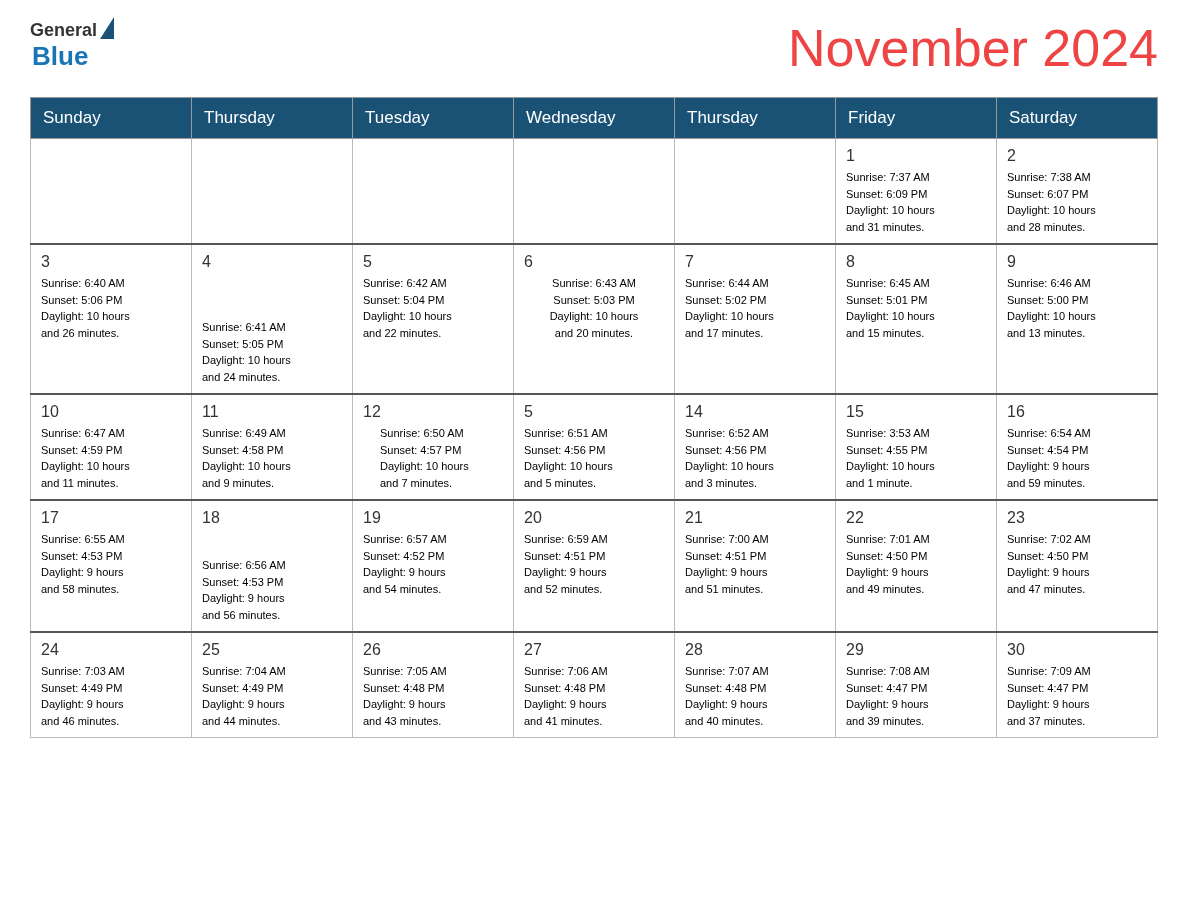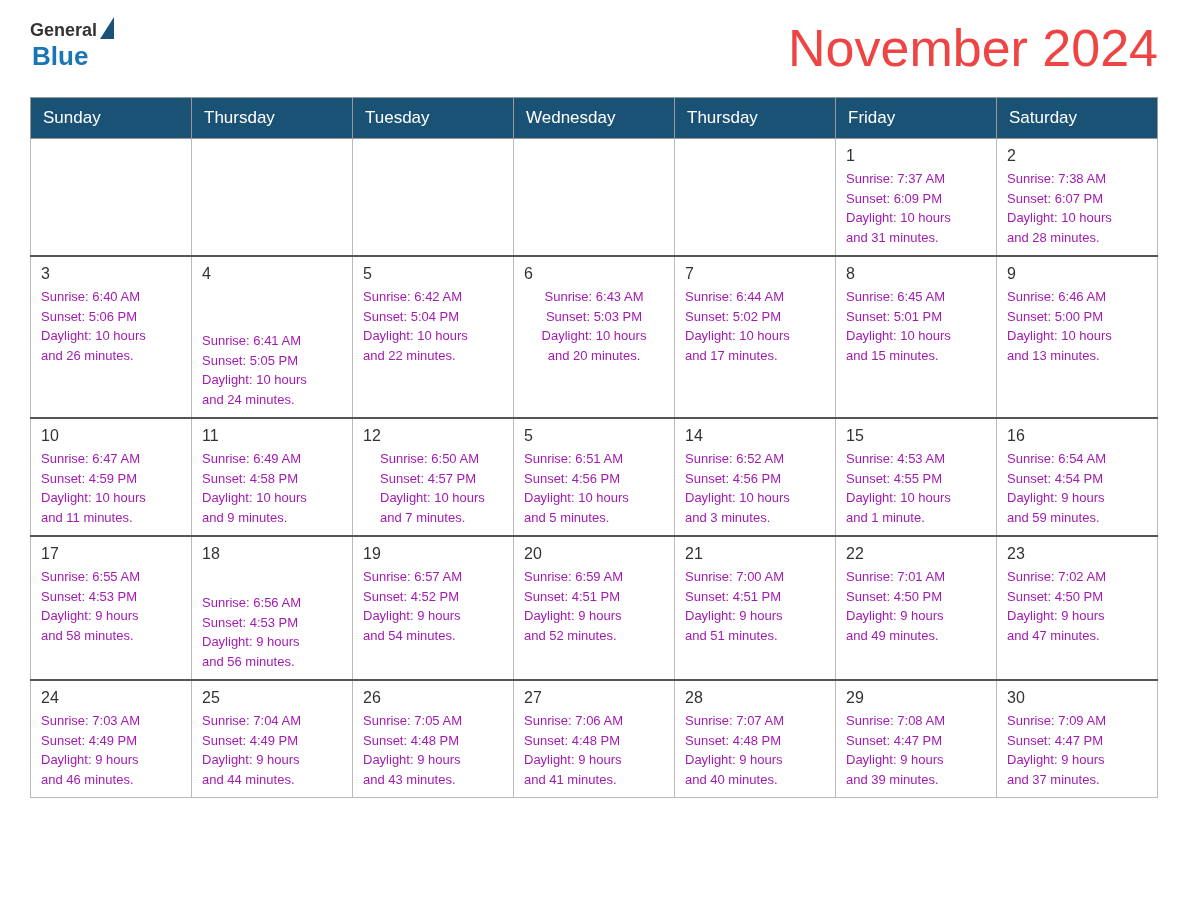--- a/index.html
+++ b/index.html
@@ -82,22 +82,22 @@
       color: #333;
       background: #fff;
     }
     .day-number {
       font-size: 16px;
       color: #333;
       display: block;
       margin-bottom: 4px;
     }
     .day-info {
-      font-size: 13px;
-      color: #a21caf;
+      font-size: 11px;
+      color: #000000;
       line-height: 1.5;
     }
     .empty-cell {
       background: #fff;
     }
     .row-separator td {
       border-top: 2px solid #555;
     }
   </style>
 </head>
@@ -232,21 +232,21 @@
         </td>
         <td>
           <span class="day-number">14</span>
           <div class="day-info" style="white-space: pre-line;">Sunrise: 6:52 AM
 Sunset: 4:56 PM
 Daylight: 10 hours
 and 3 minutes.</div>
         </td>
         <td>
           <span class="day-number">15</span>
-          <div class="day-info" style="white-space: pre-line;">Sunrise: 4:53 AM
+          <div class="day-info" style="white-space: pre-line;">Sunrise: 3:53 AM
 Sunset: 4:55 PM
 Daylight: 10 hours
 and 1 minute.</div>
         </td>
         <td>
           <span class="day-number">16</span>
           <div class="day-info" style="white-space: pre-line;">Sunrise: 6:54 AM
 Sunset: 4:54 PM
 Daylight: 9 hours
 and 59 minutes.</div>

